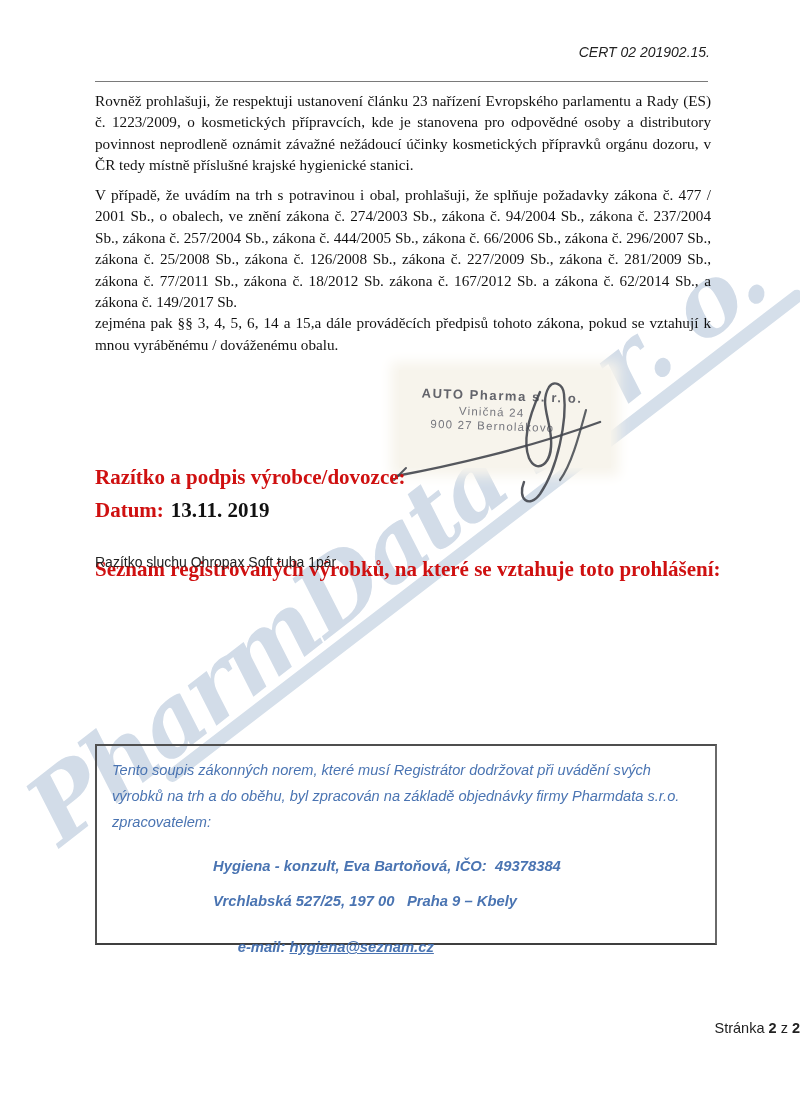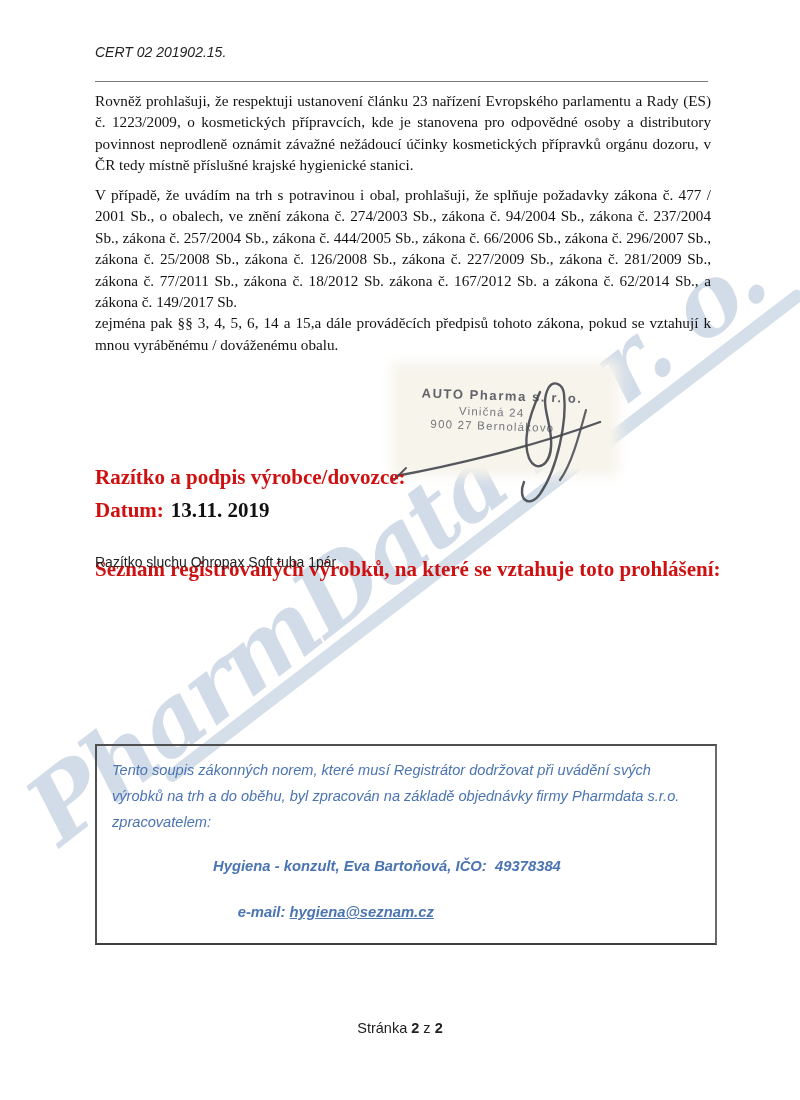--- a/index.html
+++ b/index.html
@@ -21,21 +21,21 @@
     font-family:"DejaVu Serif", serif; font-style:italic; font-weight:bold;
     font-size:95px; letter-spacing:-3px; color:#d2dce8; white-space:nowrap;
   }
   .watermark-underline {
     position:absolute; left:115px; top:118px; width:800px; height:13px;
     background:#d5dfea; border-radius:8px; transform:rotate(0.5deg);
   }
 
   
   .doc-code {
-    position:absolute; top:44px; left:95px; width:615px; text-align:left;
+    position:absolute; top:44px; left:95px; width:615px; text-align:right;
     font-family:"Liberation Sans", sans-serif; font-style:italic;
     font-size:14px; color:#222;
   }
   .header-divider {
     position:absolute; top:81px; left:95px; width:613px; height:0;
     border-top:1.5px solid #7a7a7a;
   }
 
   
   .para {
@@ -85,21 +85,21 @@
     margin-left:101px; font-weight:bold; font-size:14.8px; white-space:pre-wrap;
   }
   #contact-name    { margin-top:23px; }
   #contact-address { margin-top:19px; }
   #contact-mobile  { margin-top:14px; }
   #email-line      { margin-top:14px; }
   .email-link { color:#4a74b2; text-decoration:underline; font-weight:bold; }
 
   
   .page-footer {
-    position:absolute; left:0; top:1020px; width:800px; text-align:center;
+    position:absolute; left:0; top:1020px; width:800px; text-align:right;
     font-family:"Liberation Sans", sans-serif; font-size:14.5px; color:#222;
   }
   .page-footer .b { font-weight:bold; }
 </style>
 </head>
 <body>
 
 <div class="layer-watermark">
   <div class="watermark">
     <span class="watermark-text">PharmData s. r. o.</span>
@@ -136,20 +136,21 @@
     <span>Datum:</span><span class="date-value">13.11. 2019</span>
   </div>
 
   <div class="red-heading" id="products-heading">Seznam registrovaných výrobků, na které se vztahuje toto prohlášení:</div>
 
   <div class="product-item">Razítko sluchu Ohropax Soft tuba 1pár</div>
 
   <div class="infobox">
     <div class="infobox-intro">Tento soupis zákonných norem, které musí Registrátor dodržovat při uvádění svých výrobků na trh a do oběhu, byl zpracován na základě objednávky firmy Pharmdata s.r.o. zpracovatelem:</div>
     <div class="contact-line" id="contact-name">Hygiena - konzult, Eva Bartoňová, IČO:  49378384</div>
+    <div class="contact-line" id="contact-address">Vrchlabská 527/25, 197 00   Praha 9 – Kbely</div>
     <div class="contact-line" id="email-line">
       <span>e-mail: </span><a href="#" class="email-link">hygiena@seznam.cz</a>
     </div>
   </div>
 
   <div class="page-footer">
     <span>Stránka </span><span class="b">2</span><span> z </span><span class="b">2</span>
   </div>
 
 </div>

